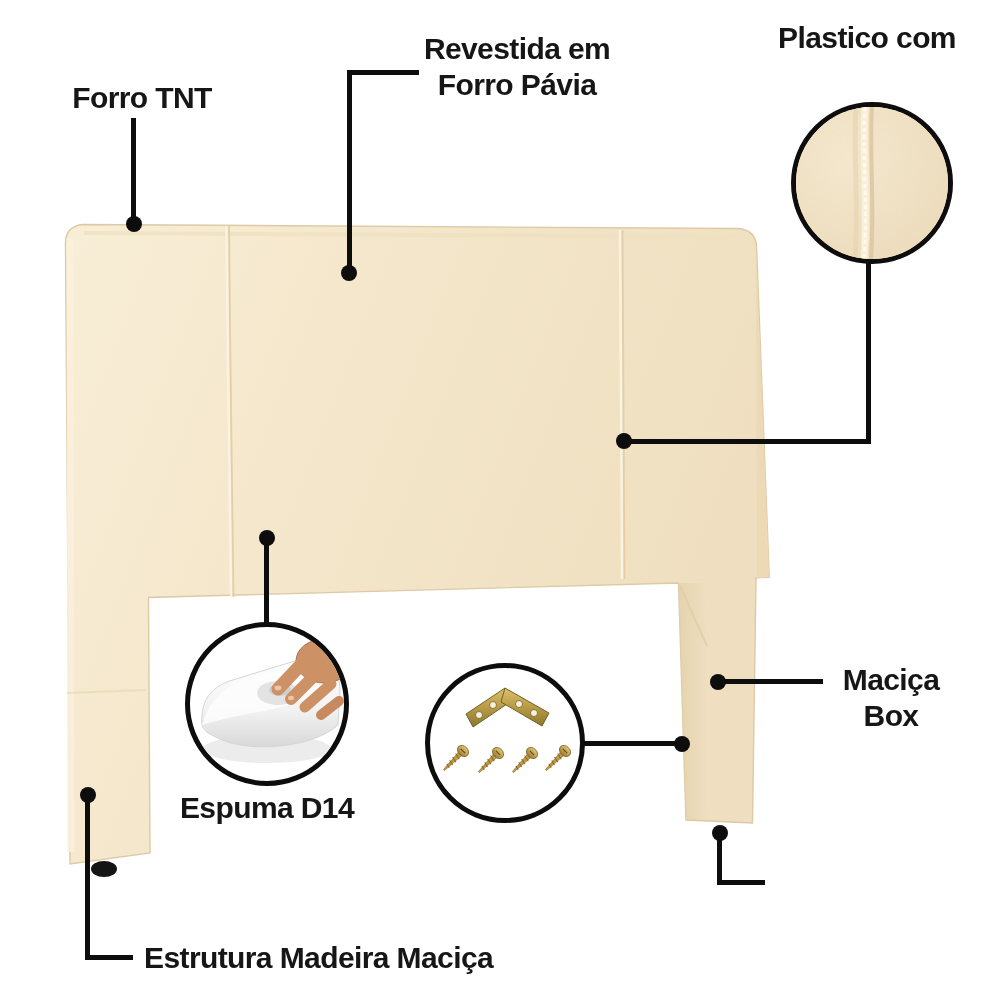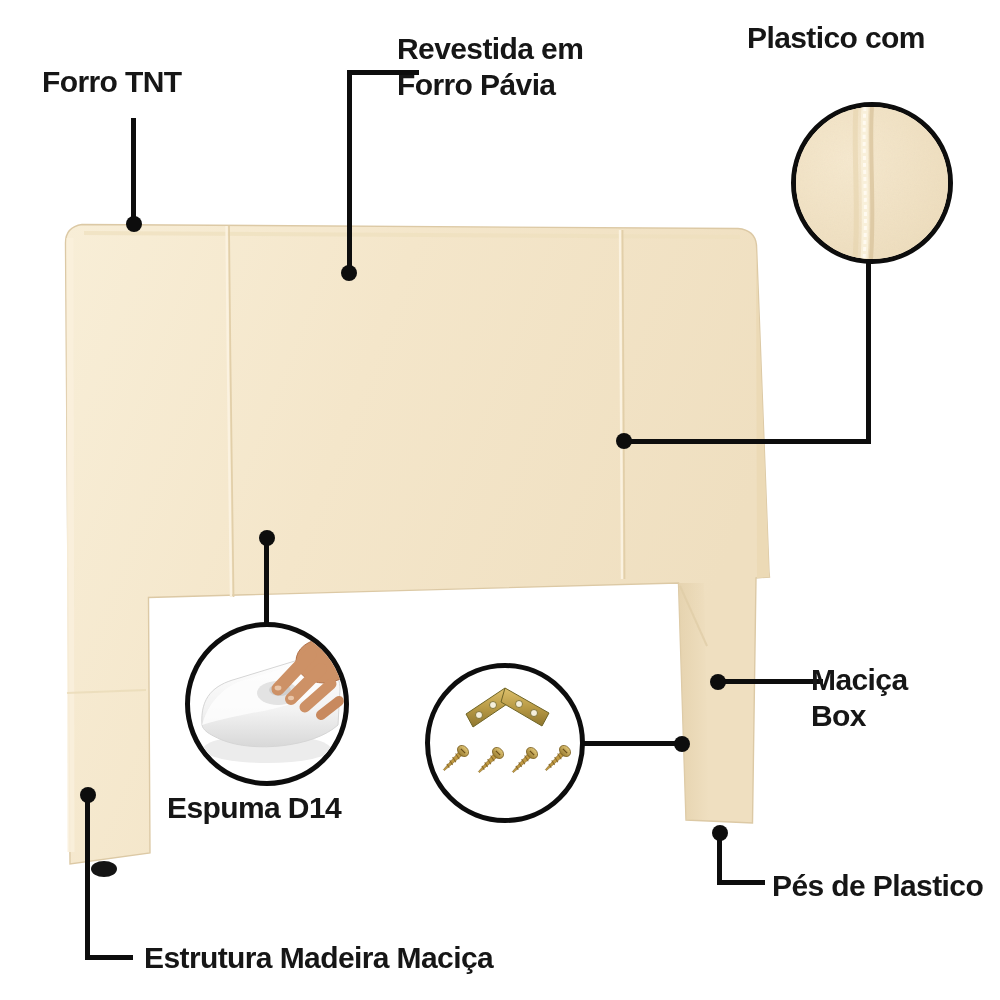--- a/index.html
+++ b/index.html
@@ -3,21 +3,21 @@
 <meta charset="utf-8">
 <style>
   html,body{margin:0;padding:0;background:#ffffff;}
   .stage{position:relative;width:1000px;height:1000px;background:#ffffff;overflow:hidden;
          font-family:"Liberation Sans", sans-serif;}
   svg{display:block;}
   .hb-svg{position:absolute;left:0;top:0;}
   .callout-line{position:absolute;background:#0d0d0d;}
   .callout-dot{position:absolute;width:16px;height:16px;border-radius:50%;background:#0d0d0d;}
   .label{position:absolute;font-weight:bold;color:#161616;font-size:30px;letter-spacing:-0.6px;
-         line-height:36px;white-space:nowrap;}
+         line-height:36px;text-align:center;white-space:nowrap;}
   .label.left{text-align:left;}
   .inset{position:absolute;border:5px solid #0d0d0d;border-radius:50%;overflow:hidden;background:#ffffff;}
   .inset-costura{left:791px;top:102px;width:152px;height:152px;background:#f2e3c6;}
   .inset-espuma{left:185px;top:622px;width:154px;height:154px;}
   .inset-cantoneiras{left:425px;top:663px;width:150px;height:150px;}
 </style>
 </head>
 <body>
 
 <div class="stage">
@@ -94,42 +94,41 @@
 
   <div class="callout-dot" style="left:126px;top:216px"></div>
   <div class="callout-dot" style="left:341px;top:265px"></div>
   <div class="callout-dot" style="left:616px;top:433px"></div>
   <div class="callout-dot" style="left:259px;top:530px"></div>
   <div class="callout-dot" style="left:674px;top:736px"></div>
   <div class="callout-dot" style="left:710px;top:674px"></div>
   <div class="callout-dot" style="left:712px;top:825px"></div>
   <div class="callout-dot" style="left:80px;top:787px"></div>
 
-  <div class="label" style="left:42px;top:64px;width:200px">Forro TNT</div>
+  <div class="label" style="left:42px;top:80px;width:200px">Forro TNT</div>
 
   <div class="label" style="left:397px;top:31px;width:240px">
     <div>Revestida em</div>
     <div>Forro Pávia</div>
   </div>
 
   <div class="label" style="left:747px;top:20px;width:240px">
     <div>Plastico com</div>
   </div>
 
   <div class="label" style="left:167px;top:790px;width:200px">Espuma D14</div>
 
   <div class="label" style="left:335px;top:834px;width:340px">
   </div>
 
   <div class="label" style="left:811px;top:662px;width:160px">
     <div>Maciça</div>
     <div>Box</div>
   </div>
 
-  <div class="label left" style="left:772px;top:868px">Pés de Plastico</div>
 
   <div class="label left" style="left:144px;top:940px">Estrutura Madeira Maciça</div>
 
   <div class="inset inset-costura">
     <svg width="152" height="152" viewBox="0 0 152 152">
       <defs>
         <radialGradient id="fabLight" cx="0.35" cy="0.35" r="0.9">
           <stop offset="0" stop-color="#f7ead0"></stop>
           <stop offset="1" stop-color="#ecdbba"></stop>
         </radialGradient>

